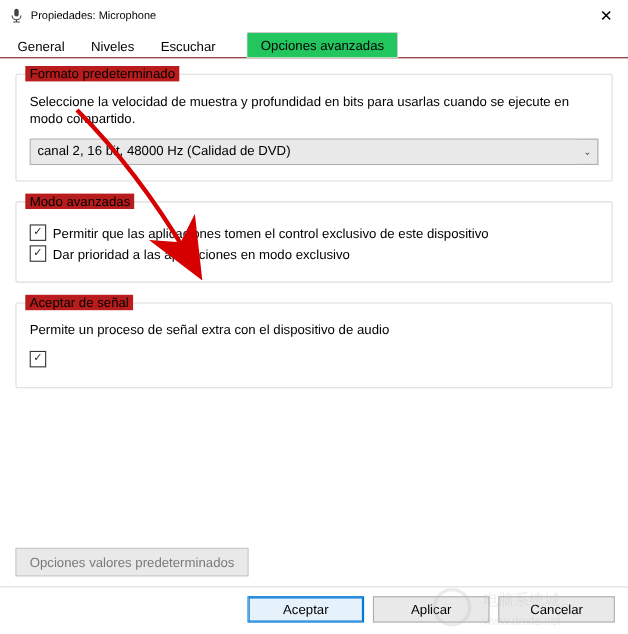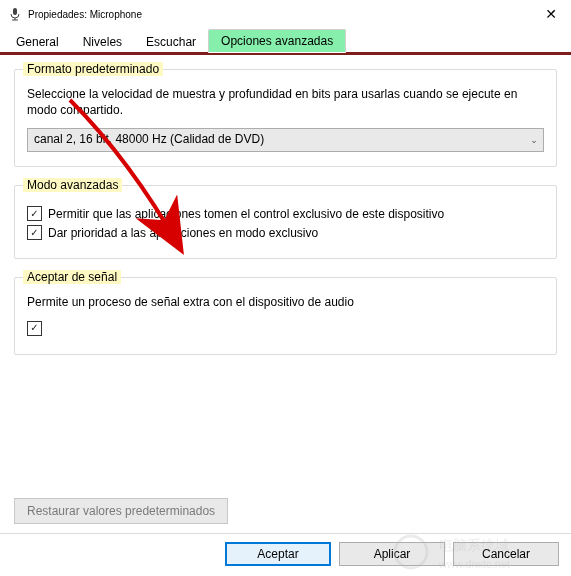--- a/index.html
+++ b/index.html
@@ -34,52 +34,53 @@
     width: 28px;
     text-align: center;
     font-size: 14px;
     cursor: pointer;
   }
   .tabs {
     display: flex;
     align-items: flex-end;
     padding-left: 4px;
     height: 24px;
-    border-bottom: 3px solid #7f1d1d;
+    border-bottom: 1px solid #7f1d1d;
   }
   .tab {
     padding: 4px 12px 4px 12px;
     font-size: 12px;
     color: #000;
     cursor: pointer;
     position: relative;
     top: 1px;
   }
   .tab.active {
     border: 1px solid #d0d0d0;
     border-bottom: 1px solid #fff;
-    background: #86efac;
+    background: #22c55e;
     border-top-left-radius: 2px;
     border-top-right-radius: 2px;
+    margin-left: 16px;
   }
   .content {
     padding: 14px 14px 0 14px;
   }
   .groupbox {
     position: relative;
     border: 1px solid #dcdcdc;
     border-radius: 2px;
     margin-bottom: 18px;
     padding: 16px 12px 14px 12px;
   }
   .groupbox .legend {
     position: absolute;
     top: -8px;
     left: 8px;
-    background: #fef9c3;
+    background: #b91c1c;
     padding: 0 4px;
     font-size: 12px;
   }
   .desc {
     font-size: 12px;
     line-height: 1.35;
     margin-bottom: 10px;
   }
   .select-row {
     display: flex;
@@ -236,21 +237,21 @@
   <div class="groupbox">
     <div class="legend">Aceptar de señal</div>
     <div class="desc">Permite un proceso de señal extra con el dispositivo de audio</div>
     <div class="checkrow">
       <span class="checkbox">✓</span>
     </div>
   </div>
 
 </div>
 
-<div class="restore-btn">Restaurar valores predeterminados</div>
+<div class="restore-btn">Opciones valores predeterminados</div>
 
 <div class="footer-line"></div>
 
 <div class="footer">
   <div class="btn default">Aceptar</div>
   <div class="btn">Aplicar</div>
   <div class="btn">Cancelar</div>
 </div>
 
 <svg class="arrow-svg" width="160" height="180">

